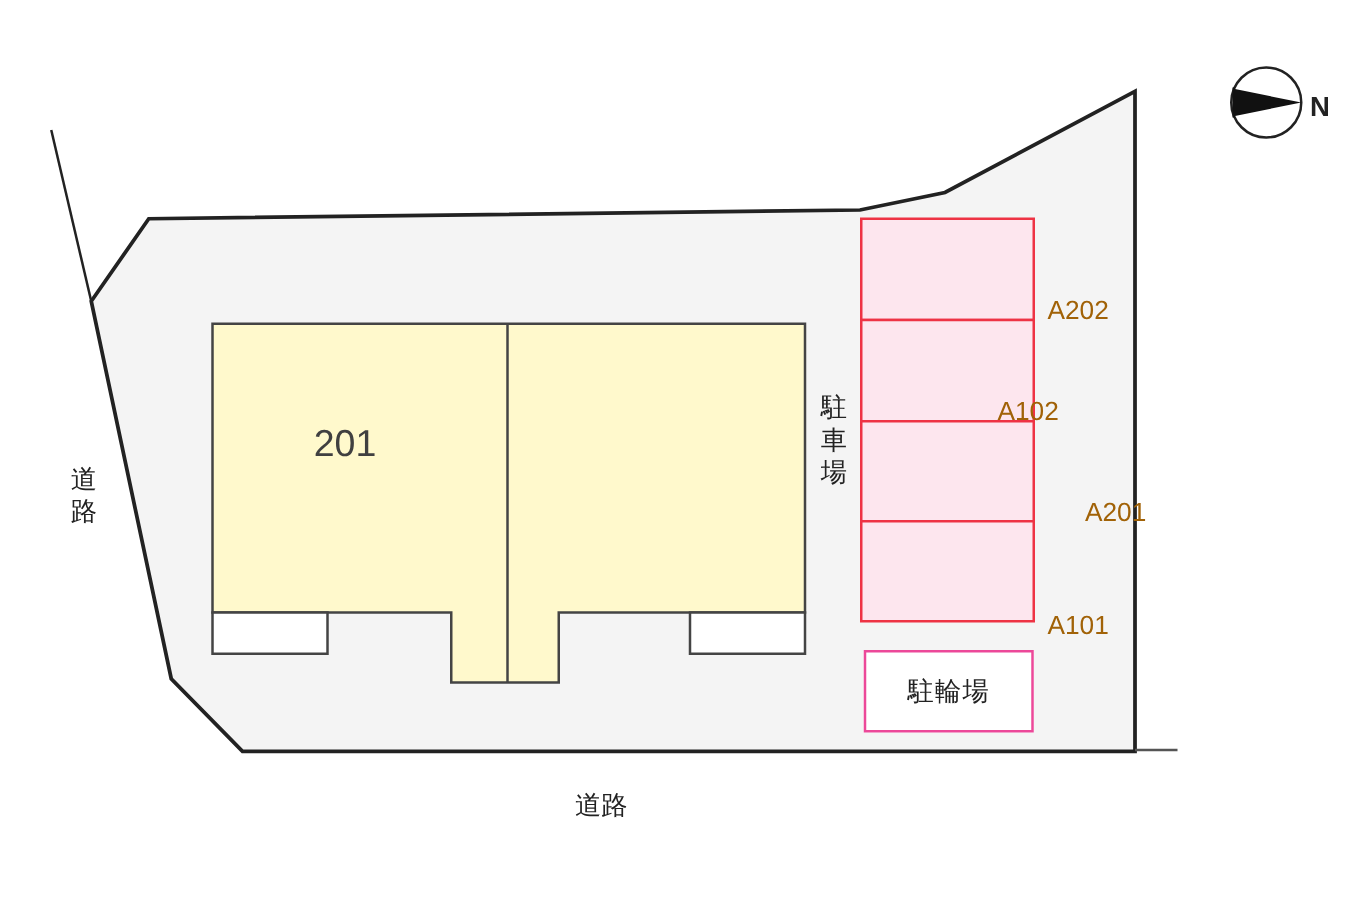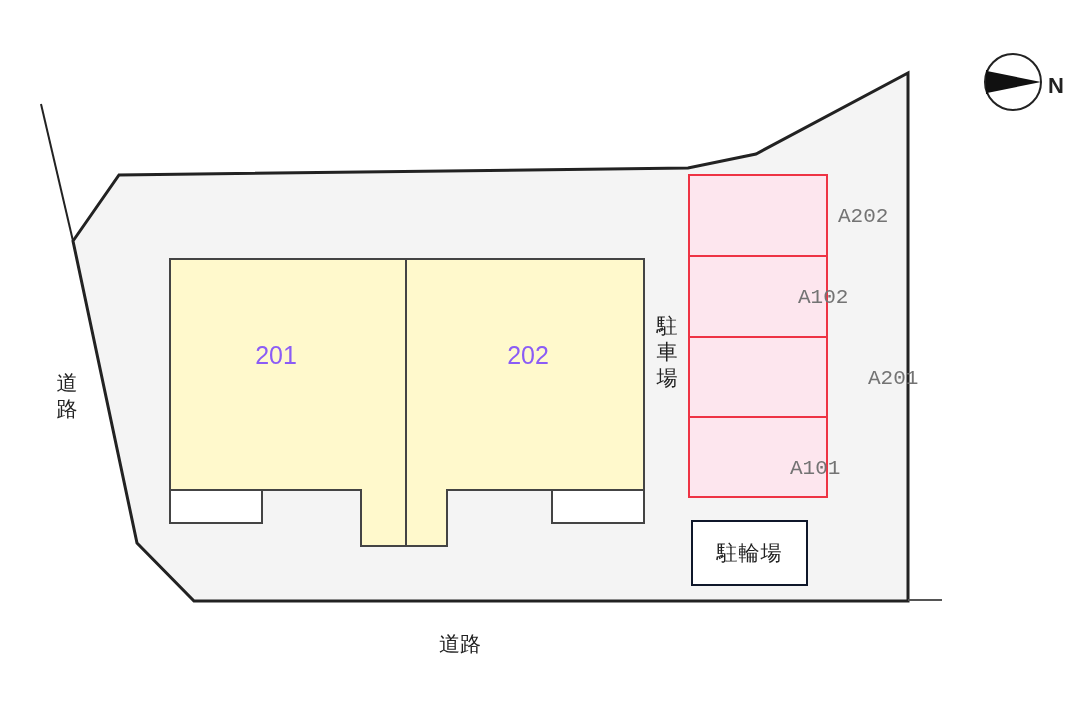--- a/index.html
+++ b/index.html
@@ -1,25 +1,25 @@
 <!DOCTYPE html>
 <html><head>
 <meta charset="utf-8">
 <style>
   html, body { margin:0; padding:0; background:#ffffff; }
   body { width:1080px; height:720px; position:relative; overflow:hidden;
          font-family:"DejaVu Sans","Liberation Sans",sans-serif; color:#222; }
   svg.map { position:absolute; left:0; top:0; }
-  .unit { position:absolute; text-align:center; font-family:"Liberation Sans","DejaVu Sans",sans-serif; font-size:25px; line-height:29px; color:#8b5cf6; width:120px; }
+  .unit { position:absolute; text-align:center; font-family:"Liberation Sans","DejaVu Sans",sans-serif; font-size:30px; line-height:29px; color:#404040; width:120px; }
   .vert { position:absolute; font-size:21px; line-height:26px; width:24px; text-align:center; color:#222; }
-  .park-lbl { position:absolute; font-family:Liberation Mono, monospace; font-size:21px; color:#737373; }
-  .bike { position:absolute; left:691px; top:520px; width:117px; height:66px; box-sizing:border-box;
-          border:2px solid #0f172a; background:#fff; display:flex; align-items:center; justify-content:center;
+  .park-lbl { position:absolute; font-family:Liberation Sans, sans-serif; font-size:21px; color:#a16207;margin-top:32px; }
+  .bike { position:absolute; left:691px; top:520px; width:136px; height:66px; box-sizing:border-box;
+          border:2px solid #ec4899; background:#fff; display:flex; align-items:center; justify-content:center;
           font-size:21px; letter-spacing:1px; }
-  .road-bottom { position:absolute; left:439px; top:630px; font-size:21px; }
+  .road-bottom { position:absolute; left:460px; top:630px; font-size:21px; }
   .compass-n { position:absolute; left:1048px; top:73px; font-family:"Liberation Sans",sans-serif; font-weight:bold; font-size:22px; }
 </style>
 </head>
 <body>
 
 <svg class="map" width="1080" height="720" viewBox="0 0 1080 720">
 
   <polygon points="73,241 119,175 688,168 756,154 908,73 908,601 194,601 137,543" fill="#f4f4f4" stroke="#222" stroke-width="3" stroke-linejoin="miter"></polygon>
 
   <line x1="41" y1="104" x2="73" y2="241" stroke="#222" stroke-width="2"></line>
@@ -45,31 +45,30 @@
     <line x1="987" y1="70" x2="987" y2="94" stroke="#111" stroke-width="2"></line>
   </g>
 </svg>
 
 <span class="compass-n">N</span>
 
 <div class="unit" style="left:216px; top:341px;">
   <div>201</div>
 </div>
 <div class="unit" style="left:468px; top:341px;">
-  <div>202</div>
 </div>
 
 <div class="vert" style="left:655px; top:313px;">
   <span><div>駐</div><div>車</div><div>場</div></span>
 </div>
 
 <span class="park-lbl" style="left:838px; top:205px;">A202</span>
 <span class="park-lbl" style="left:798px; top:286px;">A102</span>
 <span class="park-lbl" style="left:868px; top:367px;">A201</span>
-<span class="park-lbl" style="left:790px; top:457px;">A101</span>
+<span class="park-lbl" style="left:838px; top:457px;">A101</span>
 
 <div class="bike">
   <span>駐輪場</span>
 </div>
 
 <div class="vert" style="left:55px; top:370px;">
   <span><div>道</div><div>路</div></span>
 </div>
 <span class="road-bottom">道路</span>
 

